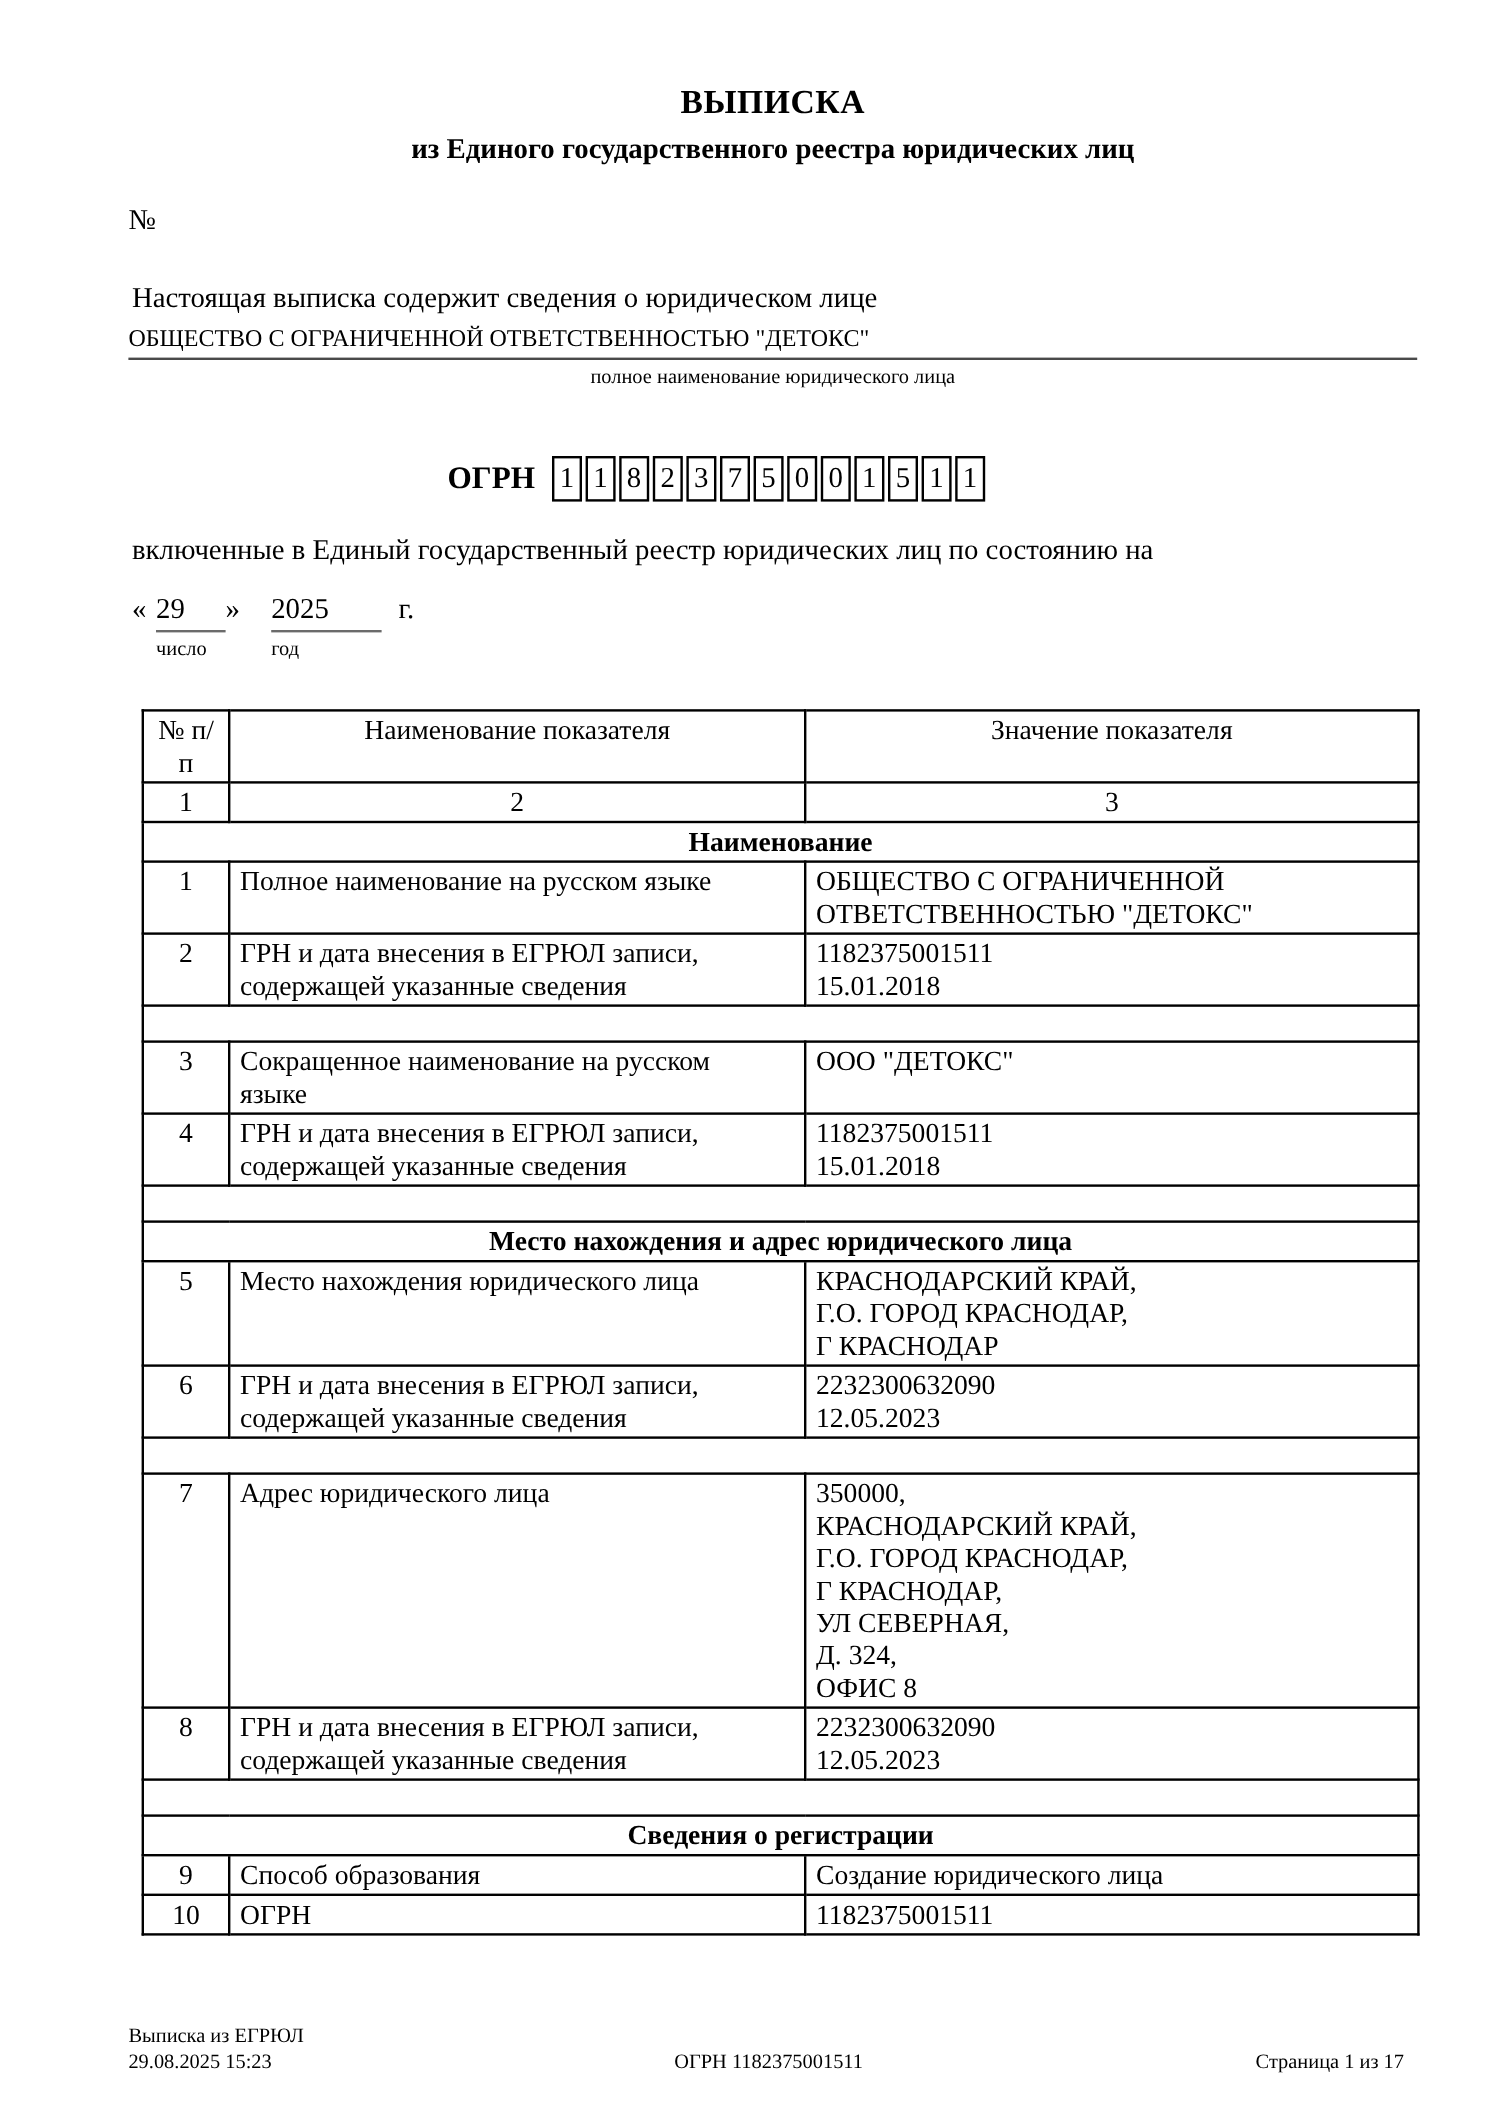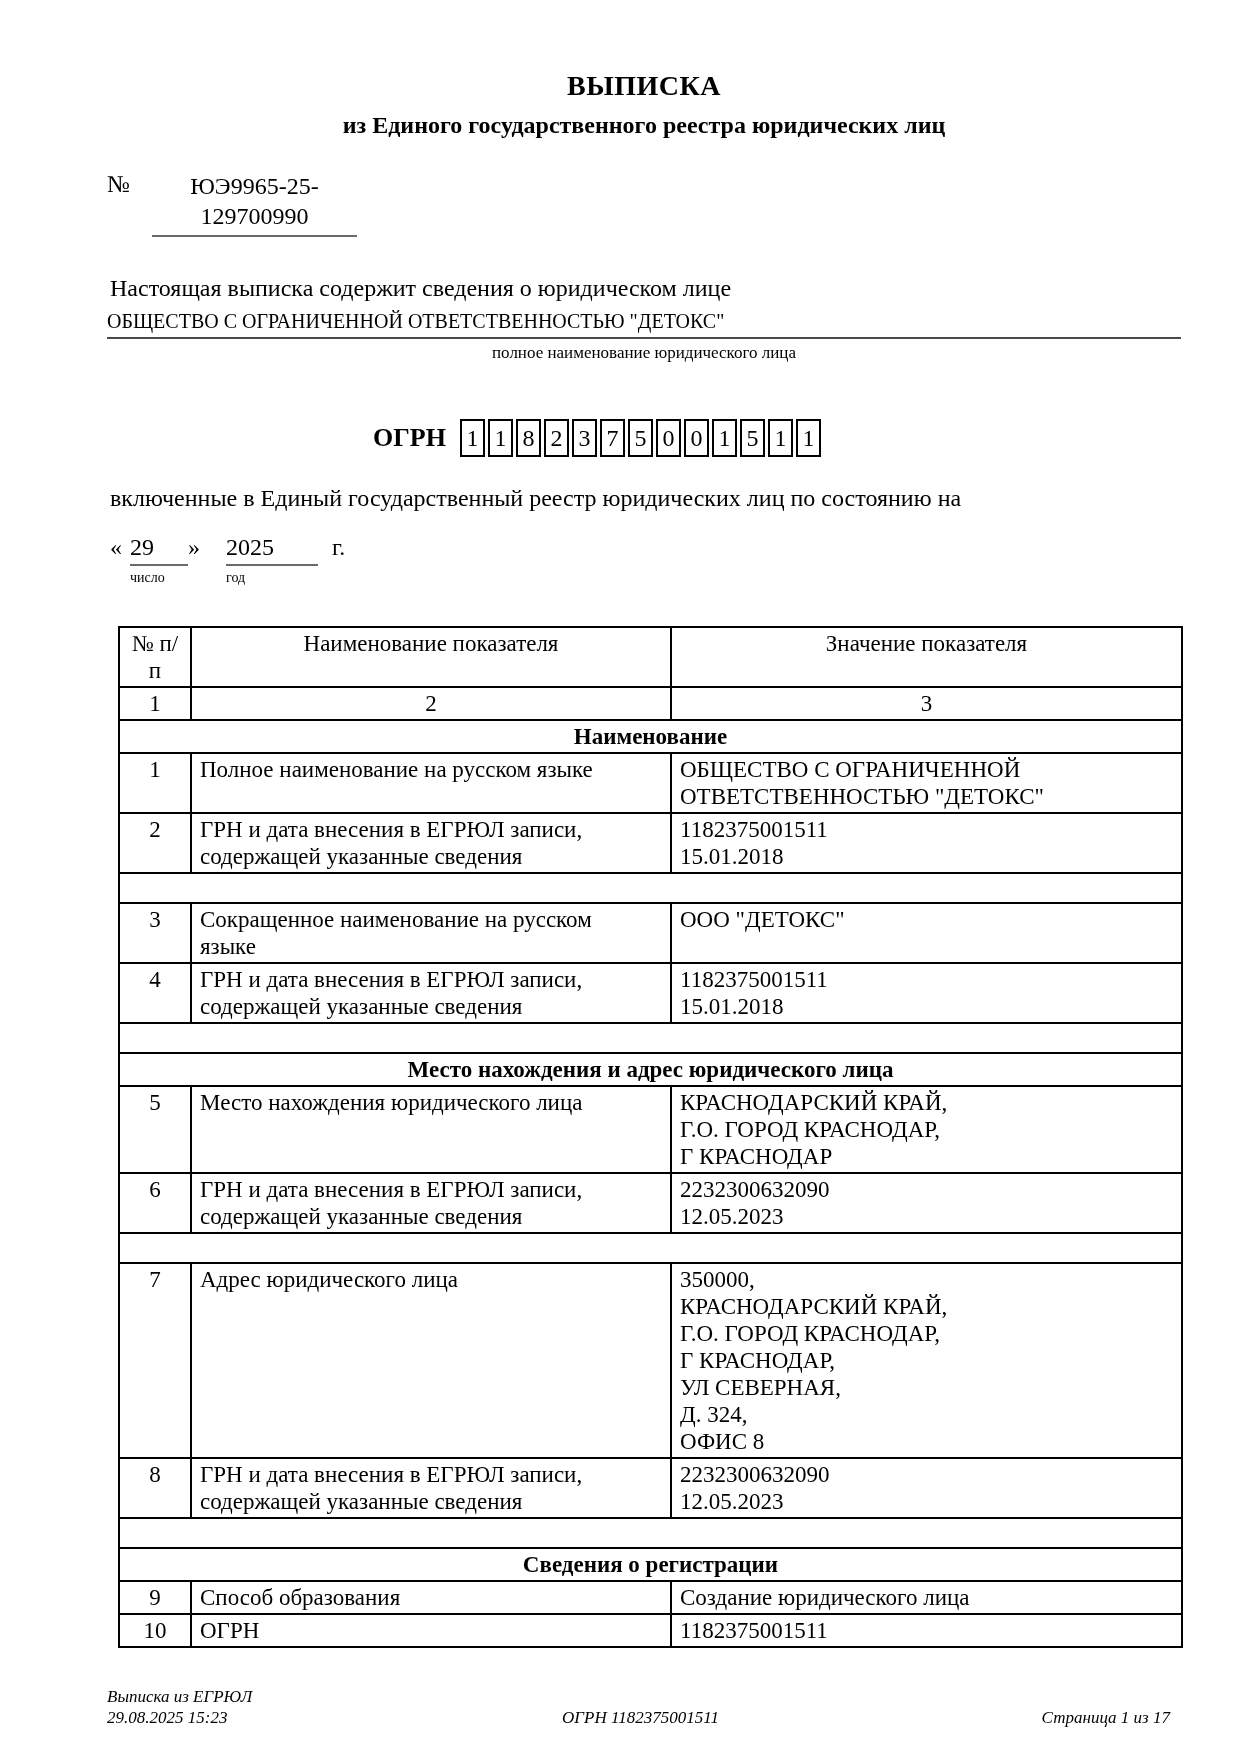--- a/index.html
+++ b/index.html
@@ -36,58 +36,54 @@
     display:flex; align-items:center; justify-content:center;
     font-size:24px;
   }
 
   .included-line { font-size:24px; margin-top:28px; margin-left:3px; }
 
   .asof-row { display:flex; align-items:flex-start; margin-top:20px; margin-left:3px; }
   .q { font-size:24px; line-height:30px; }
   .fill-col { }
   .fill-val { font-size:24px; line-height:30px; border-bottom:2px solid #6b6b6b; padding-bottom:2px; }
-  .fill-cap { font-size:14px; margin-top:4px; }
+  .fill-cap { font-size:17px; margin-top:4px; }
   .col-day { width:58px; margin-left:8px; }
   .col-month { width:190px; margin-left:22px; }
   .col-year { width:92px; margin-left:26px; }
   .g-suffix { margin-left:14px; }
 
   table.registry { border-collapse:collapse; margin-top:40px; margin-left:11px; width:1063px; table-layout:fixed; }
   table.registry td { border:2px solid #000; font-size:23px; padding:2px 8px; vertical-align:top; line-height:27px; }
   td.cell-header { text-align:center; padding:4px 4px; }
   td.cell-colnum { text-align:center; padding:0 4px; line-height:28px; }
   td.cell-section { text-align:center; font-weight:bold; padding:3px 8px; font-size:24px; }
   td.cell-spacer { height:30px; border-top:none; border-bottom:none; }
   td.cell-num { text-align:center; }
   .line { white-space:nowrap; overflow:hidden; }
 
-  .footer { position:absolute; left:107px; right:70px; top:1686px; font-size:17px; line-height:21px;font-style:italic; }
+  .footer { position:absolute; left:107px; right:70px; top:1686px; font-size:17px; line-height:21px; }
   .footer-grid { display:flex; justify-content:space-between; align-items:flex-end; }
   .footer-left { text-align:left; }
   .footer-center { text-align:center; position:absolute; left:4px; right:0; bottom:0; }
   .footer-right { text-align:right; }
   .footer-grid { position:relative; }
   .footer-center-inner { display:inline-block; }
 </style>
 </head>
 <body>
 
 <div class="page">
 
   <div class="doc-title">ВЫПИСКА</div>
   <div class="doc-subtitle">из Единого государственного реестра юридических лиц</div>
 
   <div class="meta-row">
     <div class="number-block">
       <div class="number-sign">№</div>
-      <div class="number-box">
-        <div>ЮЭ9965-25-</div>
-        <div>129700990</div>
-      </div>
     </div>
   </div>
 
   <div class="intro-line">Настоящая выписка содержит сведения о юридическом лице</div>
 
   <div class="company-name">ОБЩЕСТВО С ОГРАНИЧЕННОЙ ОТВЕТСТВЕННОСТЬЮ "ДЕТОКС"</div>
   <div class="full-rule"></div>
   <div class="small-caption">полное наименование юридического лица</div>
 
   <div class="ogrn-row">

